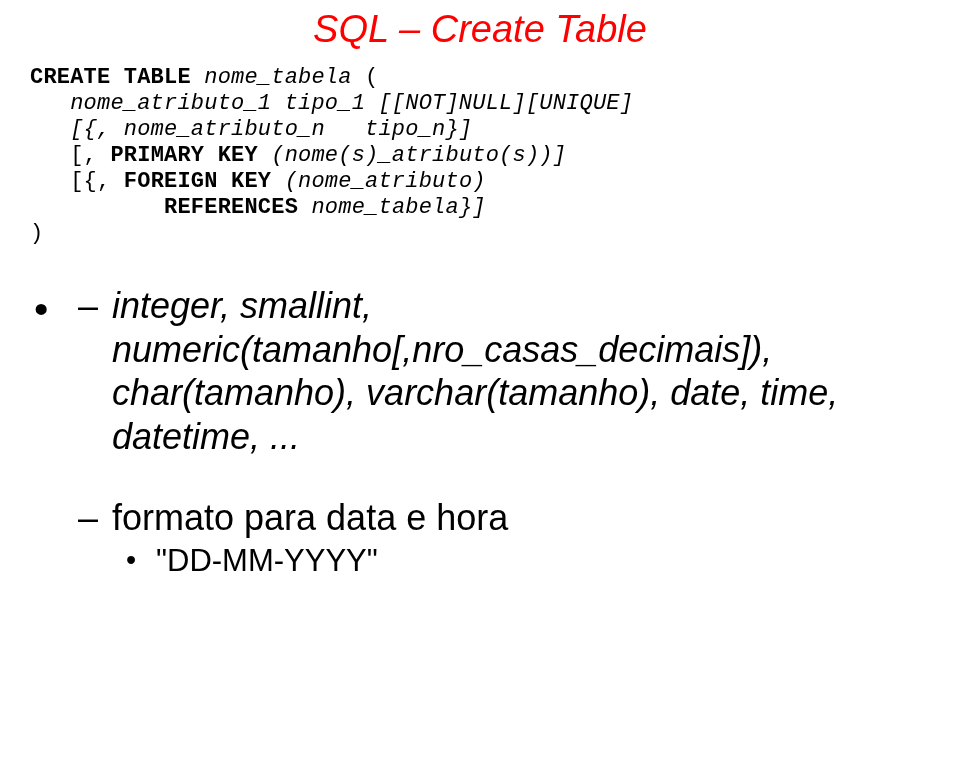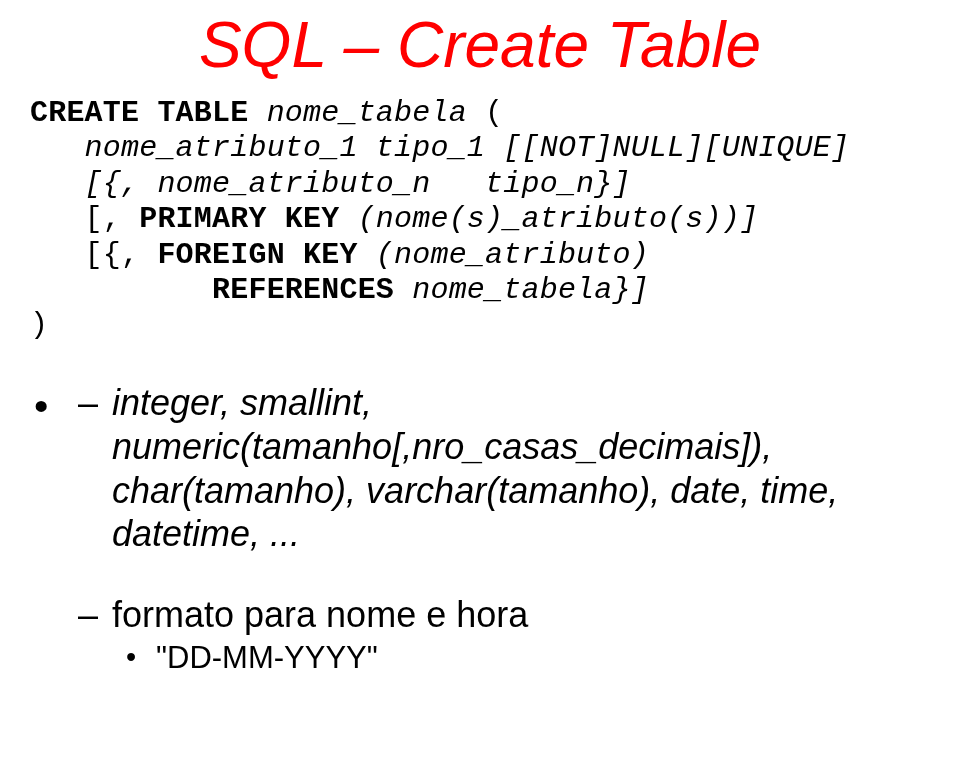--- a/index.html
+++ b/index.html
@@ -13,30 +13,30 @@
   }
   .slide {
     position: relative;
     width: 960px;
     height: 781px;
     box-sizing: border-box;
     padding: 8px 30px 20px 30px;
   }
   .title {
     color: #ff0000;
-    font-size: 64px;
+    font-size: 38px;
     font-style: italic;
     text-align: center;
     margin: 0 0 14px 0;
     font-weight: normal;
     letter-spacing: 0px;
   }
   .code {
     font-family: "Courier New", Courier, monospace;
-    font-size: 30px;
+    font-size: 22px;
     line-height: 1.18;
     color: #000000;
     white-space: pre;
     margin-bottom: 24px;
     letter-spacing: 0.2px;
   }
   .code b {
     font-weight: bold;
   }
   .code i {
@@ -119,21 +119,21 @@
 <span>          </span><b>REFERENCES </b><i>nome_tabela}]</i>
 <span>)</span></div>
 
   <ul class="outer">
     <li>
       <ul class="inner">
         <li>
           <span>integer, smallint, numeric(tamanho[,nro_casas_decimais]), char(tamanho), varchar(tamanho), date, time, datetime, ...</span>
         </li>
         <li style="font-style:normal;">
-          <span>formato para nome e hora</span>
+          <span>formato para data e hora</span>
           <ul class="inner2">
             <li>
               <span>"DD-MM-YYYY"</span>
             </li>
           </ul>
         </li>
       </ul>
     </li>
   </ul>
 </div>

